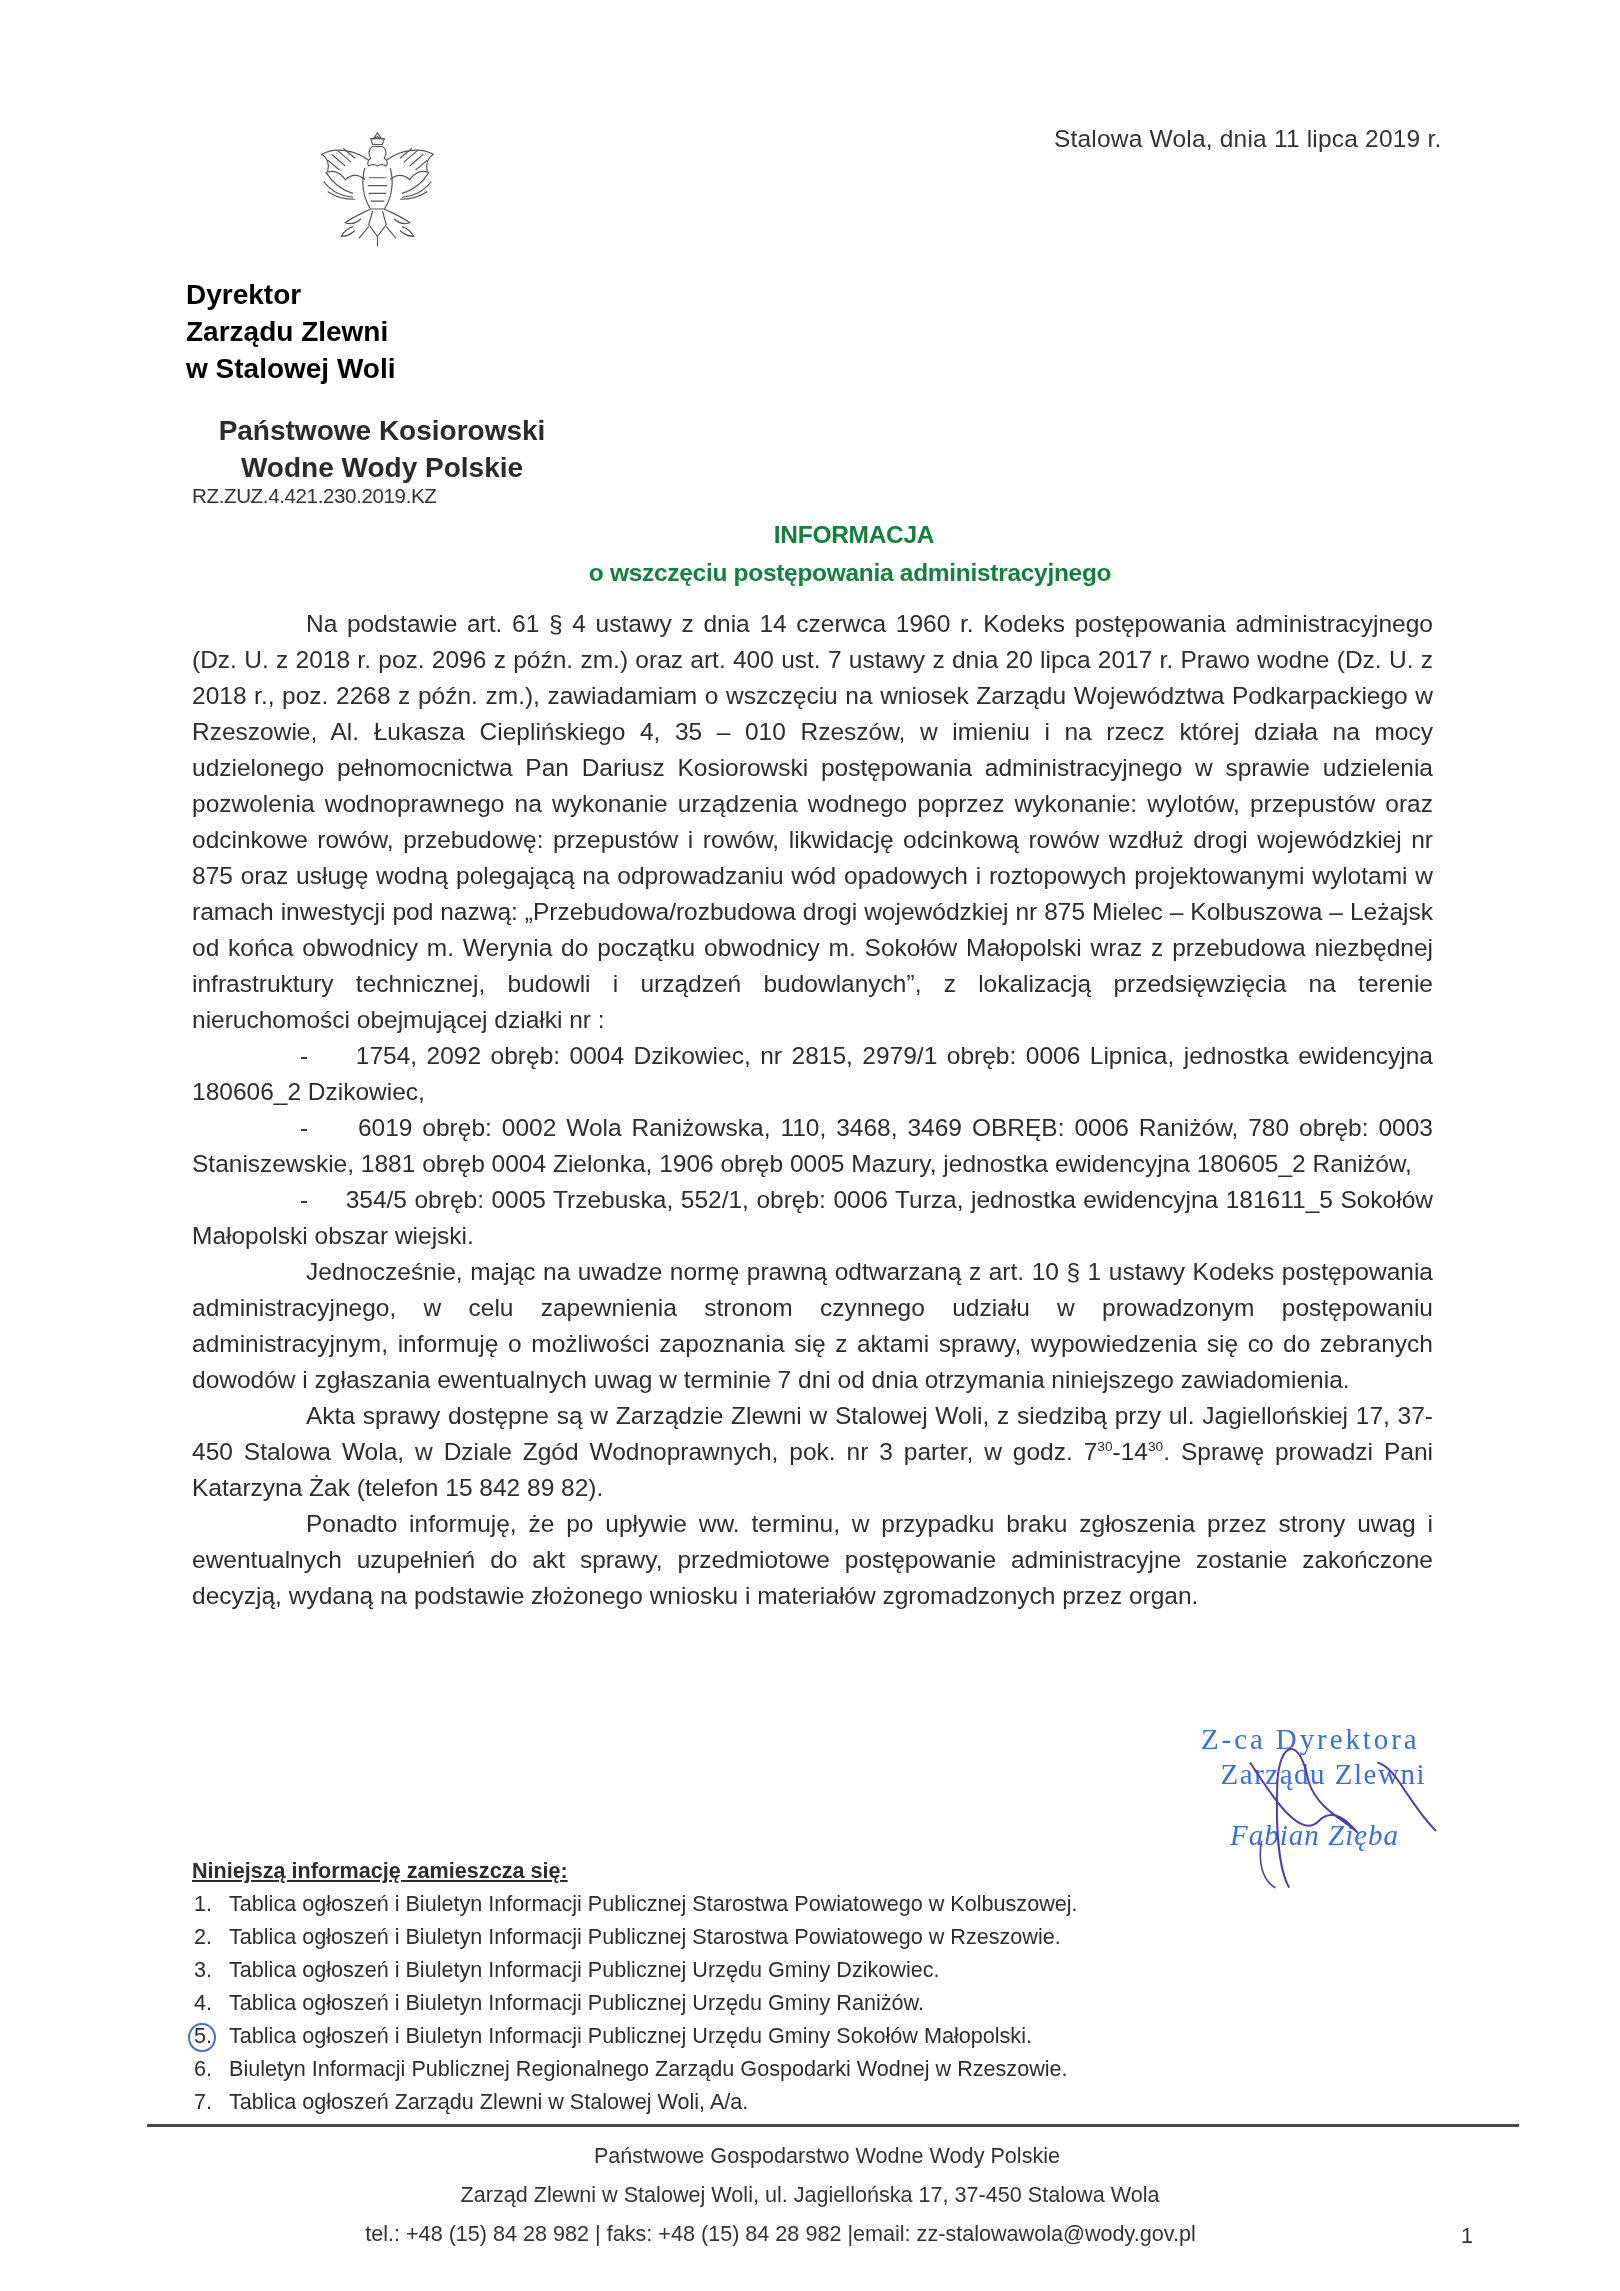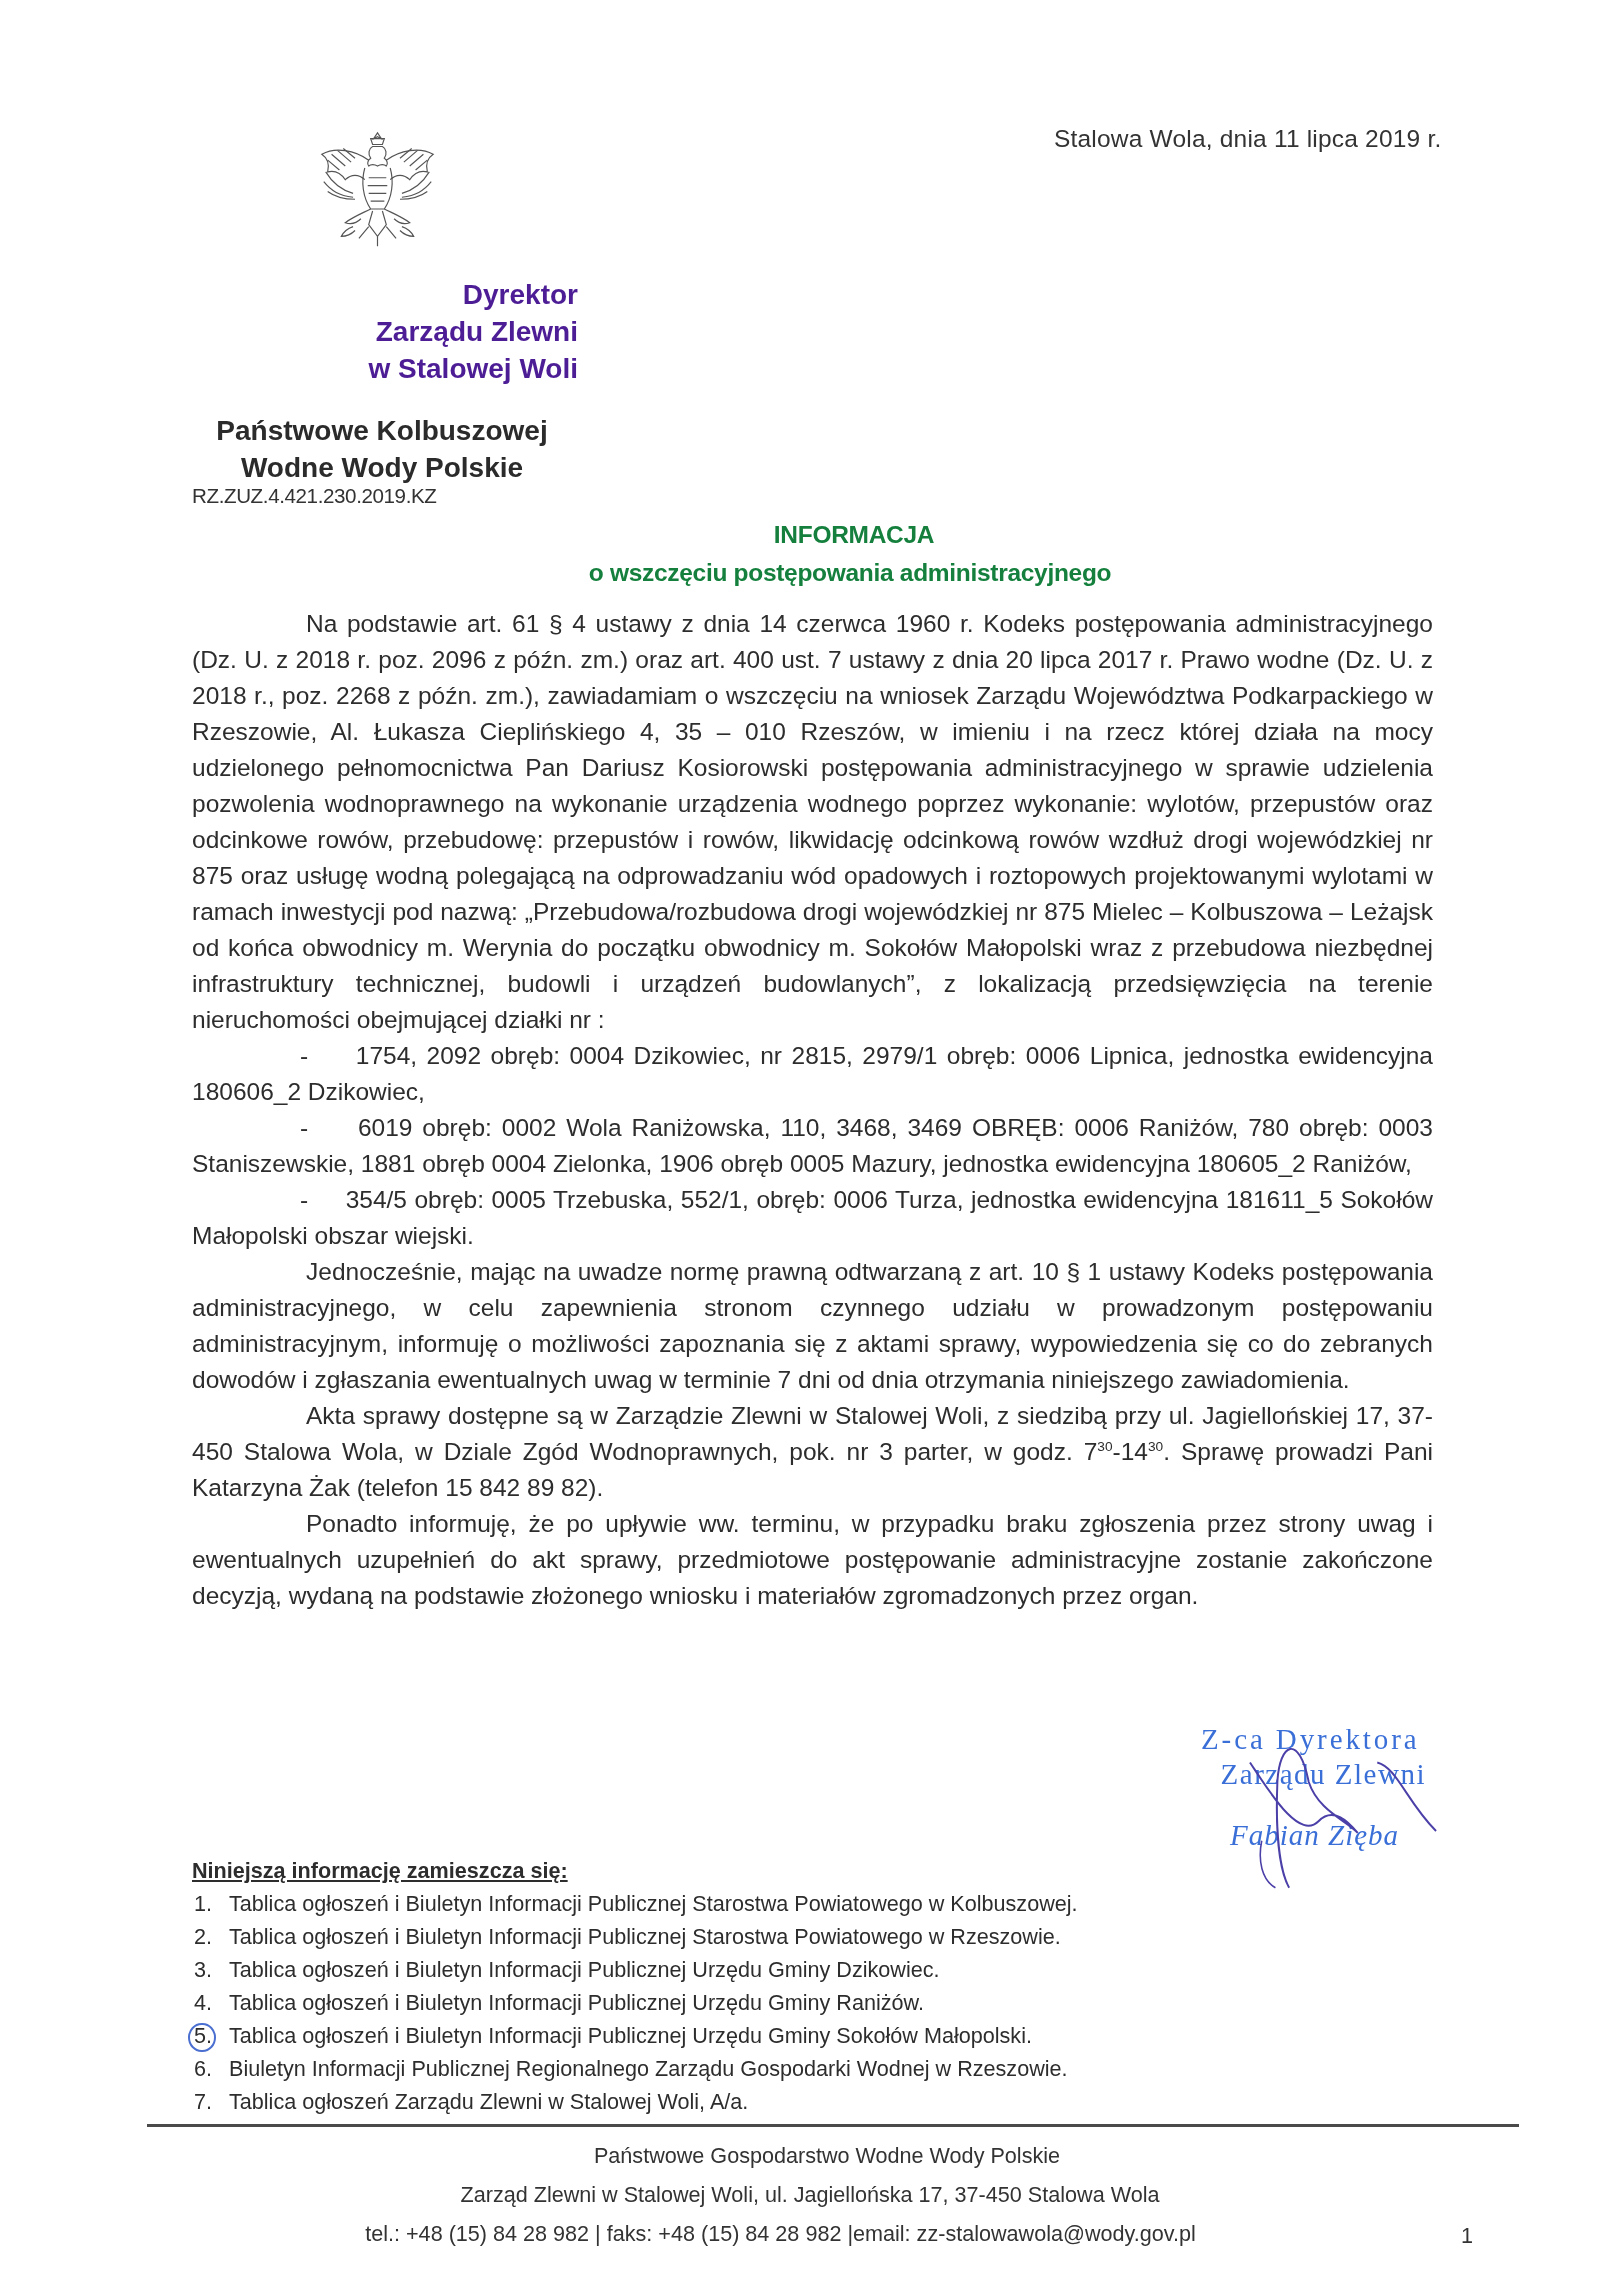--- a/index.html
+++ b/index.html
@@ -4,22 +4,22 @@
 <style>
   html, body { margin: 0; padding: 0; background: #ffffff; }
   body { width: 1620px; height: 2292px; position: relative; overflow: hidden;
          font-family: "Liberation Sans", "DejaVu Sans", sans-serif; color: #2a2a2a; }
   .page { position: absolute; left: 0; top: 0; width: 1620px; height: 1632px; }
 
   .date { position: absolute; left: 1054px; top: 125px; font-size: 24.5px; color: #333; letter-spacing: 0.2px; }
 
   .emblem { position: absolute; left: 314px; top: 125px; width: 127px; height: 127px; }
 
-  .authority { position: absolute; left: 186px; top: 276px; width: 392px; text-align: right;
-               font-weight: bold; font-size: 28px; line-height: 37px; color: #4c1d95; }
+  .authority { position: absolute; left: 186px; top: 276px; width: 392px; text-align: left;
+               font-weight: bold; font-size: 28px; line-height: 37px; color: #000000; }
   .org { position: absolute; left: 176px; top: 412px; width: 412px; text-align: center;
          font-weight: bold; font-size: 28px; line-height: 37px; color: #2b2b2b; }
   .refno { position: absolute; left: 192px; top: 484px; font-size: 20.6px; color: #333; letter-spacing: -0.4px; }
 
   .title { position: absolute; left: 0; width: 1620px; text-align: center; font-weight: bold; color: #15803d; }
   .title.t1 { top: 521px; font-size: 24.5px; letter-spacing: -0.3px; padding-left: 88px; box-sizing: border-box; }
   .title.t2 { top: 559px; font-size: 24.5px; padding-left: 80px; box-sizing: border-box; letter-spacing: -0.3px; }
 
   .body { position: absolute; left: 192px; top: 606px; width: 1241px; font-size: 24.5px; line-height: 36px;
           color: #2d2d2d; text-align: justify; }
@@ -76,21 +76,21 @@
     </g>
   </svg>
 
   <div class="authority">
     <div>Dyrektor</div>
     <div>Zarządu Zlewni</div>
     <div>w Stalowej Woli</div>
   </div>
 
   <div class="org">
-    <div>Państwowe Kolbuszowej</div>
+    <div>Państwowe Kosiorowski</div>
     <div>Wodne Wody Polskie</div>
   </div>
 
   <div class="refno">RZ.ZUZ.4.421.230.2019.KZ</div>
 
   <div class="title t1">INFORMACJA</div>
   <div class="title t2">o wszczęciu postępowania administracyjnego</div>
 
   <div class="body">
     <p class="indent">Na podstawie art. 61 § 4 ustawy z dnia 14 czerwca 1960 r. Kodeks postępowania administracyjnego (Dz. U. z 2018 r. poz. 2096 z późn. zm.) oraz art. 400 ust. 7 ustawy z dnia 20 lipca 2017 r. Prawo wodne (Dz. U. z 2018 r., poz. 2268 z późn. zm.), zawiadamiam o wszczęciu na wniosek Zarządu Województwa Podkarpackiego w Rzeszowie, Al. Łukasza Cieplińskiego 4, 35 – 010 Rzeszów, w imieniu i na rzecz której działa na mocy udzielonego pełnomocnictwa Pan Dariusz Kosiorowski postępowania administracyjnego w sprawie udzielenia pozwolenia wodnoprawnego na wykonanie urządzenia wodnego poprzez wykonanie: wylotów, przepustów oraz odcinkowe rowów, przebudowę: przepustów i rowów, likwidację odcinkową rowów wzdłuż drogi wojewódzkiej nr 875 oraz usługę wodną polegającą na odprowadzaniu wód opadowych i roztopowych projektowanymi wylotami w ramach inwestycji pod nazwą: „Przebudowa/rozbudowa drogi wojewódzkiej nr 875 Mielec – Kolbuszowa – Leżajsk od końca obwodnicy m. Werynia do początku obwodnicy m. Sokołów Małopolski wraz z przebudowa niezbędnej infrastruktury technicznej, budowli i urządzeń budowlanych”, z lokalizacją przedsięwzięcia na terenie nieruchomości obejmującej działki nr :</p>

